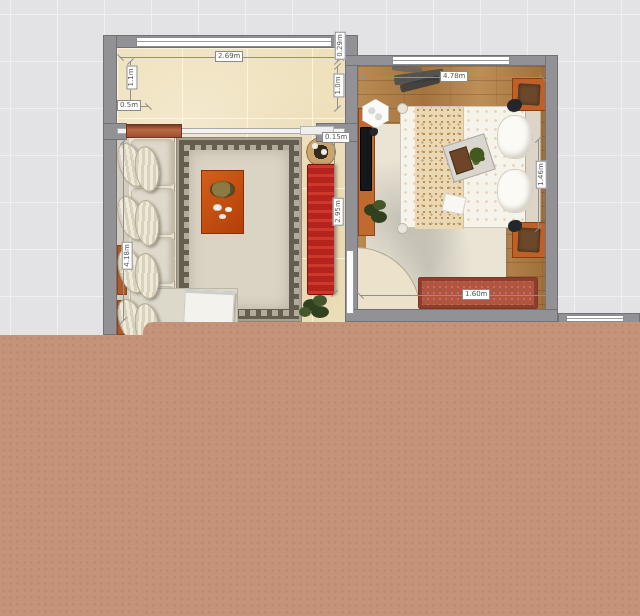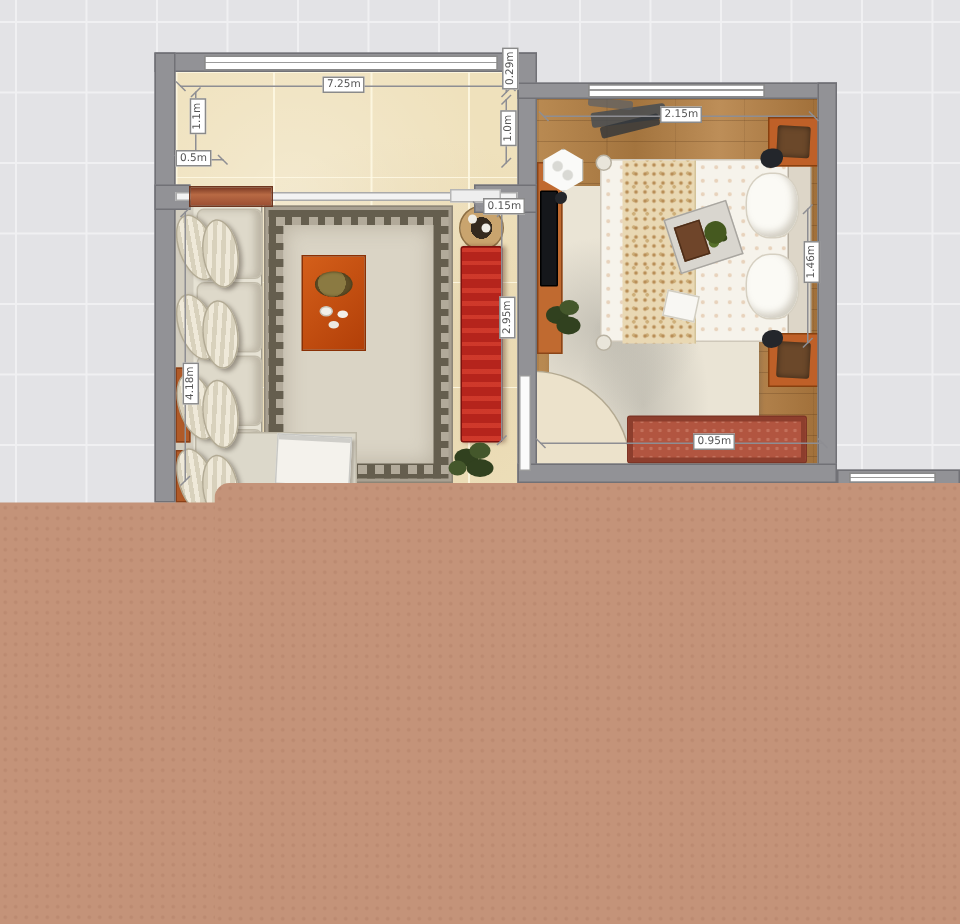--- a/index.html
+++ b/index.html
@@ -228,28 +228,28 @@
   <div class="dline-h" style="left:119px;top:106px;width:30px;"></div>
   <div class="dline-v" style="left:337px;top:37px;height:25px;"></div>
   <div class="dline-v" style="left:337px;top:66px;height:43px;"></div>
   <div class="dline-h" style="left:362px;top:77px;width:181px;"></div>
   <div class="dline-v" style="left:123px;top:141px;height:180px;"></div>
   <div class="dline-v" style="left:334px;top:141px;height:153px;"></div>
   <div class="dline-h" style="left:318px;top:137px;width:30px;"></div>
   <div class="dline-v" style="left:538px;top:139px;height:90px;"></div>
   <div class="dline-h" style="left:360px;top:295px;width:189px;"></div>
 
-  <div class="dlabel" style="left:215px;top:51px;">7.25m</div>
+  <div class="dlabel" style="left:215px;top:51px;">2.69m</div>
   <div class="dlabel v" style="left:120px;top:72px;">1.1m</div>
   <div class="dlabel" style="left:117px;top:100px;">0.5m</div>
   <div class="dlabel v" style="left:326px;top:40px;">0.29m</div>
   <div class="dlabel v" style="left:327px;top:80px;">1.0m</div>
-  <div class="dlabel" style="left:440px;top:71px;">2.15m</div>
+  <div class="dlabel" style="left:440px;top:71px;">4.78m</div>
   <div class="dlabel v" style="left:113px;top:250px;">4.18m</div>
   <div class="dlabel v" style="left:324px;top:206px;">2.95m</div>
   <div class="dlabel" style="left:322px;top:132px;">0.15m</div>
   <div class="dlabel v" style="left:527px;top:169px;">1.46m</div>
-  <div class="dlabel" style="left:462px;top:289px;">0.95m</div>
+  <div class="dlabel" style="left:462px;top:289px;">1.60m</div>
 
   <div class="abs tan" style="left:0;top:335px;width:640px;height:281px;"></div>
   <div class="abs tan" style="left:143px;top:322px;width:497px;height:294px;border-top-left-radius:10px;"></div>
 
 </div>
 
 </body></html>

